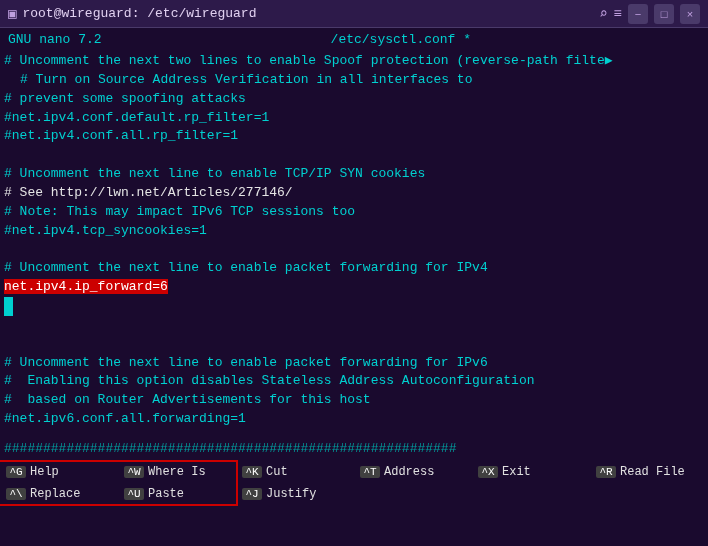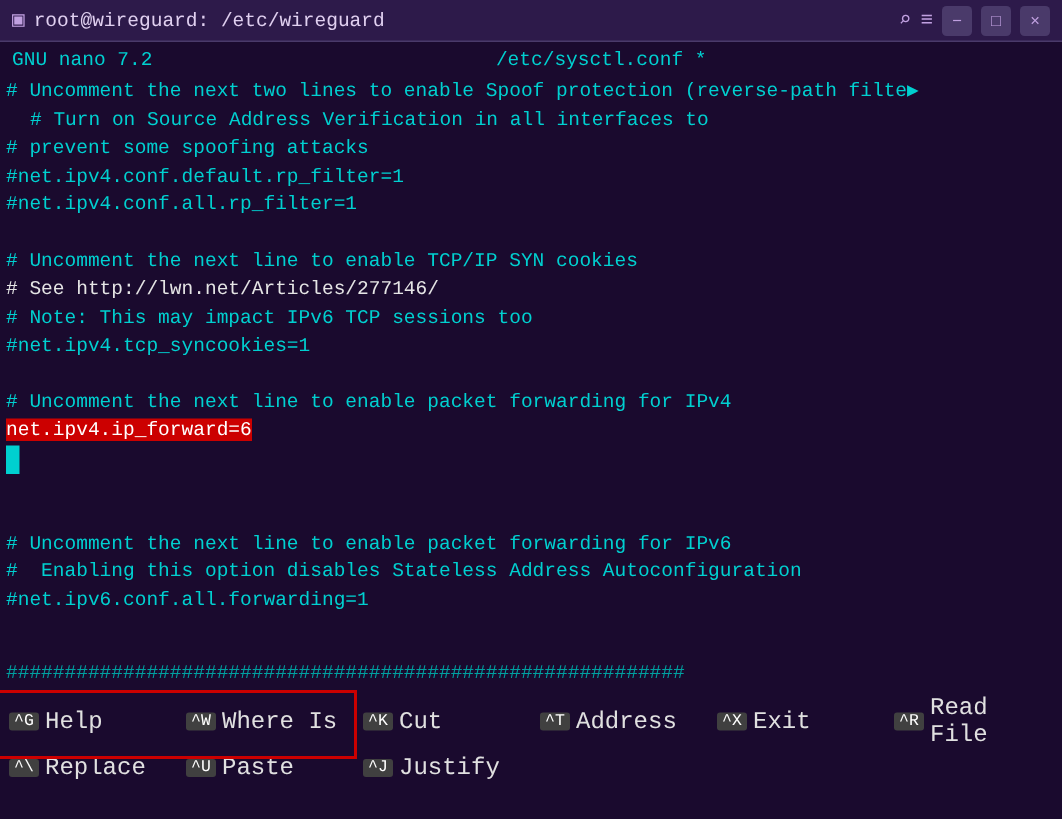--- a/index.html
+++ b/index.html
@@ -104,21 +104,21 @@
       color: #ffffff;
       border-radius: 2px;
       padding: 0 3px;
       font-size: 11px;
       white-space: nowrap;
       min-width: 20px;
       text-align: center;
     }
     .shortcut-label {
       color: #e0e0e0;
-      font-size: 16px;
+      font-size: 12px;
     }
   </style>
 </head>
 <body>
 
 <div id="title-bar">
   <div id="title-bar-left">
     <span id="title-bar-icon">▣</span>
     <span id="title-bar-title">root@wireguard: /etc/wireguard</span>
   </div>
@@ -150,20 +150,21 @@
     <div style="white-space: pre; display: block; min-height: 1em; color: rgb(0, 208, 208);"># Note: This may impact IPv6 TCP sessions too</div>
     <div style="white-space: pre; display: block; min-height: 1em; color: rgb(0, 208, 208);">#net.ipv4.tcp_syncookies=1</div>
     <div style="white-space: pre; display: block; min-height: 1em; color: rgb(0, 208, 208);">&nbsp;</div>
     <div style="white-space: pre; display: block; min-height: 1em; color: rgb(0, 208, 208);"># Uncomment the next line to enable packet forwarding for IPv4</div>
     <div style="white-space: pre; display: block; min-height: 1em;"><span style="background: rgb(204, 0, 0); color: rgb(255, 255, 255);">net.ipv4.ip_forward=6</span></div>
     <div style="white-space: pre; display: block; min-height: 1em; color: rgb(0, 208, 208);"><span style="background: rgb(0, 208, 208); color: rgb(26, 10, 46); display: inline-block; width: 9px;"> </span></div>
     <div style="white-space: pre; display: block; min-height: 1em; color: rgb(0, 208, 208);">&nbsp;</div>
     <div style="white-space: pre; display: block; min-height: 1em; color: rgb(0, 208, 208);">&nbsp;</div>
     <div style="white-space: pre; display: block; min-height: 1em; color: rgb(0, 208, 208);"># Uncomment the next line to enable packet forwarding for IPv6</div>
     <div style="white-space: pre; display: block; min-height: 1em; color: rgb(0, 208, 208);">#  Enabling this option disables Stateless Address Autoconfiguration</div>
+    <div style="white-space: pre; display: block; min-height: 1em; color: rgb(0, 208, 208);">#  based on Router Advertisements for this host</div>
     <div style="white-space: pre; display: block; min-height: 1em; color: rgb(0, 208, 208);">#net.ipv6.conf.all.forwarding=1</div>
   </div>
 
 <div id="hash-line">##########################################################</div>
 
 <div id="shortcut-bar">
 
   <div class="shortcut-item">
     <span class="shortcut-key">^G</span>
     <span class="shortcut-label">Help</span>

